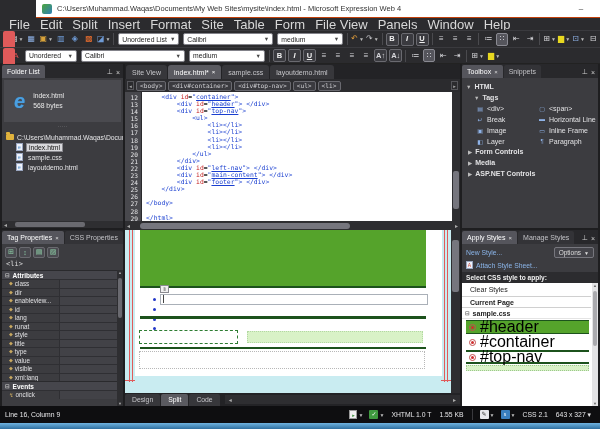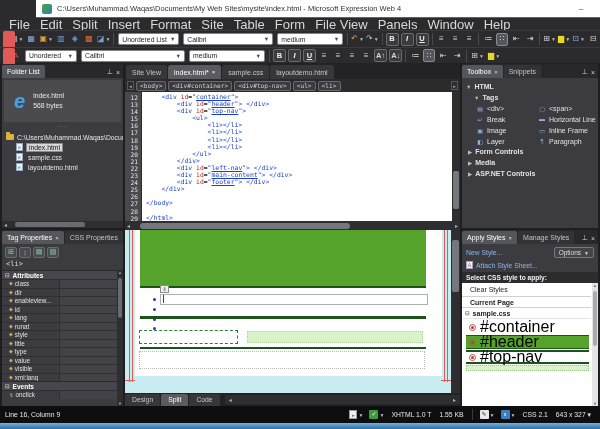--- a/index.html
+++ b/index.html
@@ -769,31 +769,31 @@
         </div>
         <div id="as-select">Select CSS style to apply:</div>
         <div id="as-list">
           <div id="as-clear" class="as-row">Clear Styles</div>
           <div id="as-currentpage" class="as-row">Current Page</div>
           <div id="as-sheet" class="as-row">
             <span class="exp">⊟</span>
             <span>sample.css</span>
           </div>
           <div id="as-style-rows">
+              <div class="style-row green-fill">
+                <span class="sdot">
+                  <i></i>
+                </span>
+                <span>#header</span>
+              </div>
               <div class="style-row plain">
                 <span class="sdot">
                   <i></i>
                 </span>
                 <span>#container</span>
-              </div>
-              <div class="style-row green-fill">
-                <span class="sdot">
-                  <i></i>
-                </span>
-                <span>#header</span>
               </div>
               <div class="style-row green-lines">
                 <span class="sdot">
                   <i></i>
                 </span>
                 <span>#top-nav</span>
               </div>
               <div class="style-row light-green-partial"></div>
             </div>
           <div class="vscroll">

